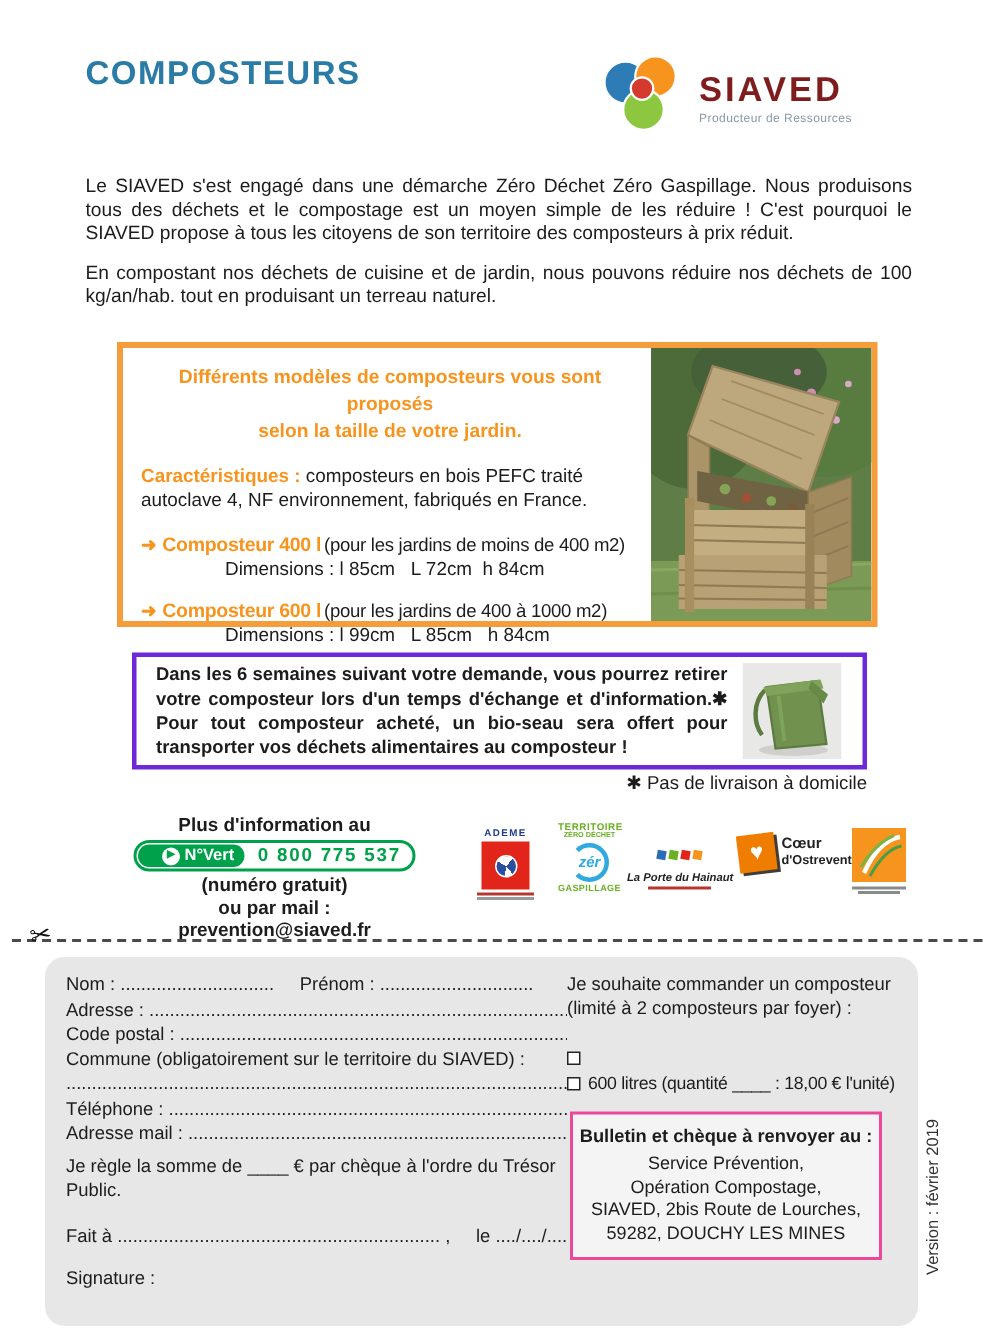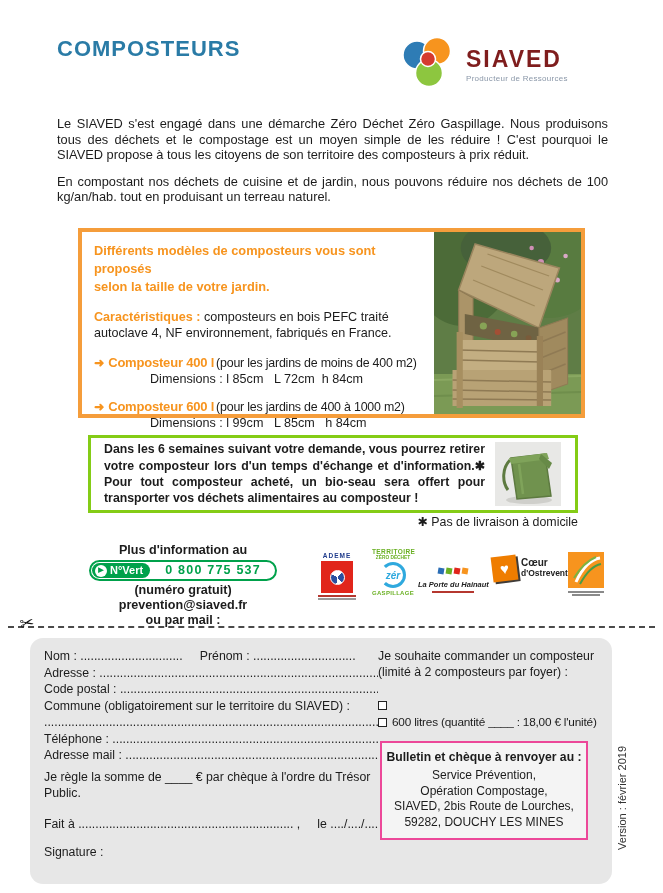--- a/index.html
+++ b/index.html
@@ -14,46 +14,46 @@
   .siaved-text .tag  { font-size:8px; color:#8a97a8; margin-top:3px; letter-spacing:.3px; }
 
   
   .intro { position:absolute; left:57px; top:116px; width:551px; font-size:12.8px; line-height:1.22; text-align:justify; }
   .intro p + p { margin-top:11px; }
 
   
   .models-box { position:absolute; left:78px; top:228px; width:507px; height:190px;
                 border:4px solid #f59d3b; display:flex; background:#fff; }
   .models-left { width:352px; padding:10px 8px 8px 12px; }
-  .mb-heading { color:#f7941e; font-weight:bold; font-size:12.8px; line-height:1.4; }
+  .mb-heading { color:#f7941e; font-weight:bold; font-size:12.8px; text-align:center; line-height:1.4; }
   .mb-char { margin-top:13px; font-size:12.6px; line-height:1.32; }
   .mb-char .lbl { color:#f7941e; font-weight:bold; }
   .mb-item { margin-top:13px; font-size:12.4px; white-space:nowrap; letter-spacing:-0.2px; }
   .mb-item .arrow { color:#f7941e; font-weight:bold; }
   .mb-item .item-name { color:#f7941e; font-weight:bold; font-size:13px; margin:0 2px 0 4px; }
   .mb-dims { padding-left:56px; margin-top:2px; font-size:12.6px; white-space:pre; }
   .models-photo { flex:1; overflow:hidden; }
   .models-photo svg { display:block; width:100%; height:100%; }
 
   
   .pickup-box { position:absolute; left:88px; top:435px; width:490px; height:78px;
-                border:3px solid #84cc16; background:#fff; display:flex; align-items:center; }
+                border:3px solid #6d28d9; background:#fff; display:flex; align-items:center; }
   .pickup-text { width:402px; padding:6px 8px 6px 13px; font-weight:bold; font-size:12.3px;
                  line-height:1.34; text-align:justify; }
   .pickup-photo { width:66px; height:64px; margin-left:2px; }
   .pickup-photo svg { display:block; width:100%; height:100%; }
 
   .footnote { position:absolute; left:300px; top:514px; width:278px; text-align:right; font-size:12.4px; }
 
   
   .contact { position:absolute; left:86px; top:543px; width:194px; text-align:center;
              font-weight:bold; font-size:12.6px; line-height:1.2; }
   .nvert { margin:2px auto 2px auto; width:188px; height:21px; border:2px solid #00a14b;
            border-radius:12px; background:#fff; display:flex; align-items:stretch; }
-  .nvert-left { background:#00a14b; border-radius:9px; margin:1px; padding:0 7px 0 3px;
+  .nvert-left { background:#00a14b; border-radius:9px; margin:1px; padding:0 7px 0 16px;
                 color:#fff; display:flex; align-items:center; gap:3px; font-size:11px; font-weight:bold; white-space:nowrap; }
   .nvert-play { width:12px; height:12px; background:#fff; border-radius:50%; color:#00a14b;
                 font-size:7px; display:flex; align-items:center; justify-content:center; }
   .nvert-num { flex:1; display:flex; align-items:center; justify-content:center;
                color:#00a14b; font-weight:bold; font-size:12.5px; letter-spacing:1.2px; }
 
   
   .plogo { position:absolute; text-align:center; }
   .ademe { left:314px; top:552px; width:46px; }
   .ademe-title { font-size:6.5px; font-weight:bold; color:#1f3b8c; letter-spacing:1px; }
@@ -213,22 +213,22 @@
   <div class="contact">
     <div>Plus d'information au</div>
     <div class="nvert">
       <span class="nvert-left">
         <span class="nvert-play">▶</span>
         <span>N°Vert</span>
       </span>
       <span class="nvert-num">0 800 775 537</span>
     </div>
     <div>(numéro gratuit)</div>
+    <div>ou par mail :</div>
     <div>prevention@siaved.fr</div>
-    <div>ou par mail :</div>
   </div>
 
   <div class="plogo ademe">
     <div class="ademe-title">ADEME</div>
     <div class="ademe-square">
         <div class="ademe-globe"></div>
       </div>
     <div class="tinybar"></div>
     <div class="tinybar gray"></div>
   </div>

